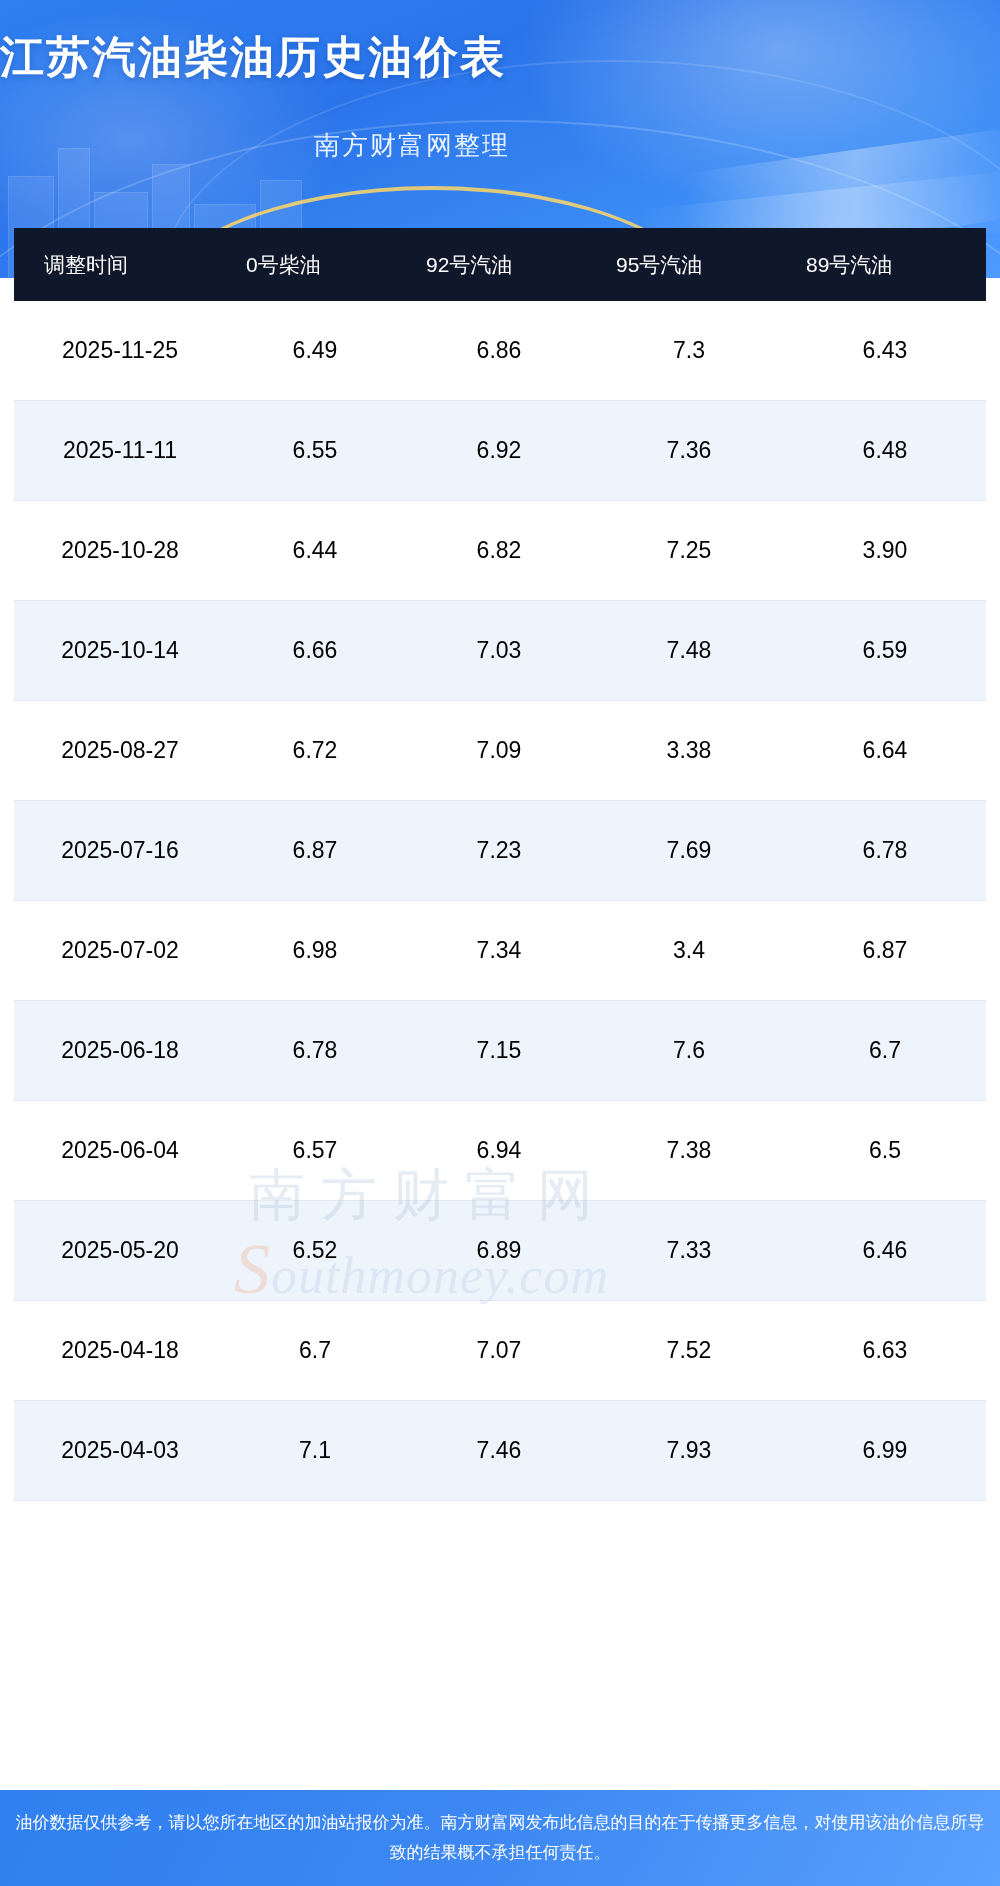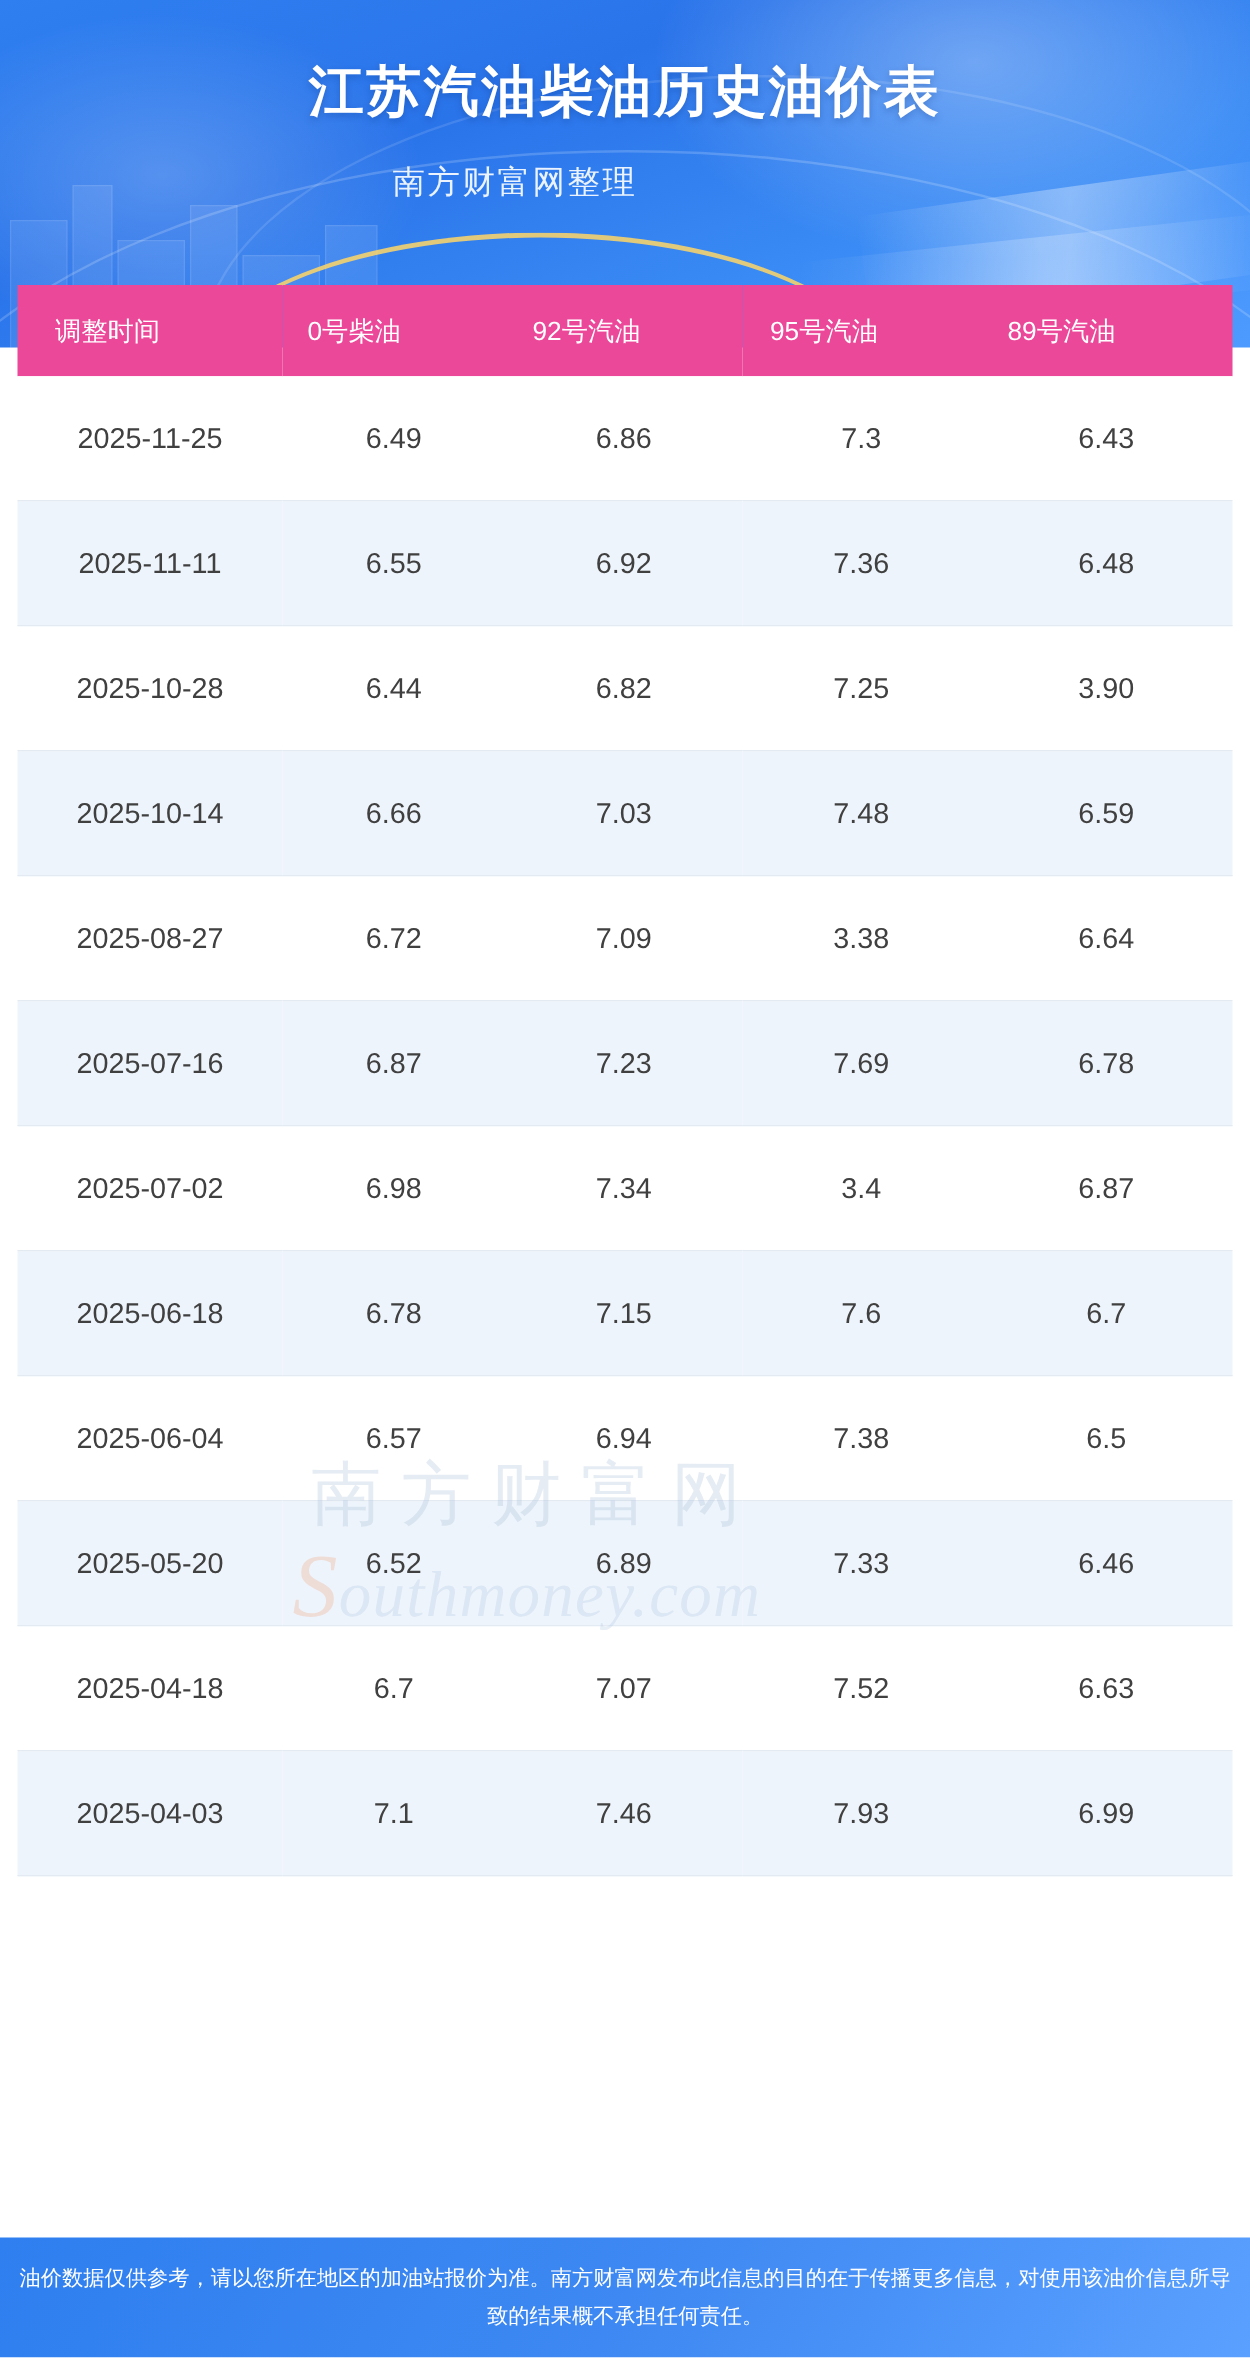--- a/index.html
+++ b/index.html
@@ -98,24 +98,23 @@
     left: 640px;
     top: 190px;
     width: 380px;
     height: 60px;
     background: linear-gradient(100deg, rgba(255,255,255,0) 0%, rgba(255,255,255,0.22) 50%, rgba(255,255,255,0) 100%);
     transform: rotate(-6deg);
   }
 
   .banner-title {
     position: absolute;
-    top: 44px;
+    top: 28px;
     left: 0;
     width: 1000px;
-    text-align: center;
     color: #ffffff;
     font-size: 44px;
     font-weight: bold;
     letter-spacing: 2px;
     text-shadow: 0 2px 6px rgba(0,40,110,0.25);
   }
   .banner-subtitle {
     position: absolute;
     top: 128px;
     left: 0;
@@ -134,38 +133,38 @@
     width: 972px;
   }
   table.price-table {
     width: 972px;
     border-collapse: collapse;
     table-layout: fixed;
     position: relative;
     z-index: 2;
   }
   table.price-table thead th {
-    background: #ec4899;
+    background: #0f172a;
     color: #ffffff;
     font-size: 21px;
     font-weight: normal;
     height: 73px;
     text-align: left;
     padding: 0 0 0 0;
   }
   table.price-table thead th.c0 { padding-left: 30px; }
   table.price-table thead th.c1 { padding-left: 20px; }
   table.price-table thead th.c2 { padding-left: 22px; }
   table.price-table thead th.c3 { padding-left: 22px; margin-top: 24px; }
   table.price-table thead th.c4 { padding-left: 22px; }
 
   table.price-table tbody td {
     height: 97px;
     font-size: 23px;
-    color: #404040;
+    color: #000000;
     text-align: center;
     border-bottom: 1px solid #e3eaf2;
   }
   table.price-table tbody tr:nth-child(odd) { background: #ffffff; }
   table.price-table tbody tr:nth-child(even) { background: #eef4fb; }
 
   table.price-table col.w0 { width: 212px; }
   table.price-table col.w1 { width: 178px; }
   table.price-table col.w2 { width: 190px; }
   table.price-table col.w3 { width: 190px; }

